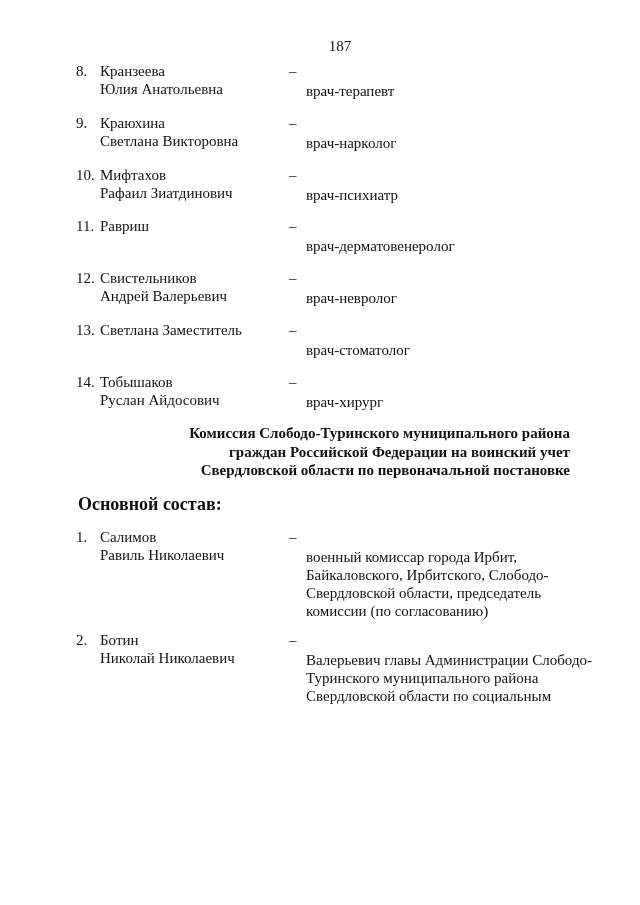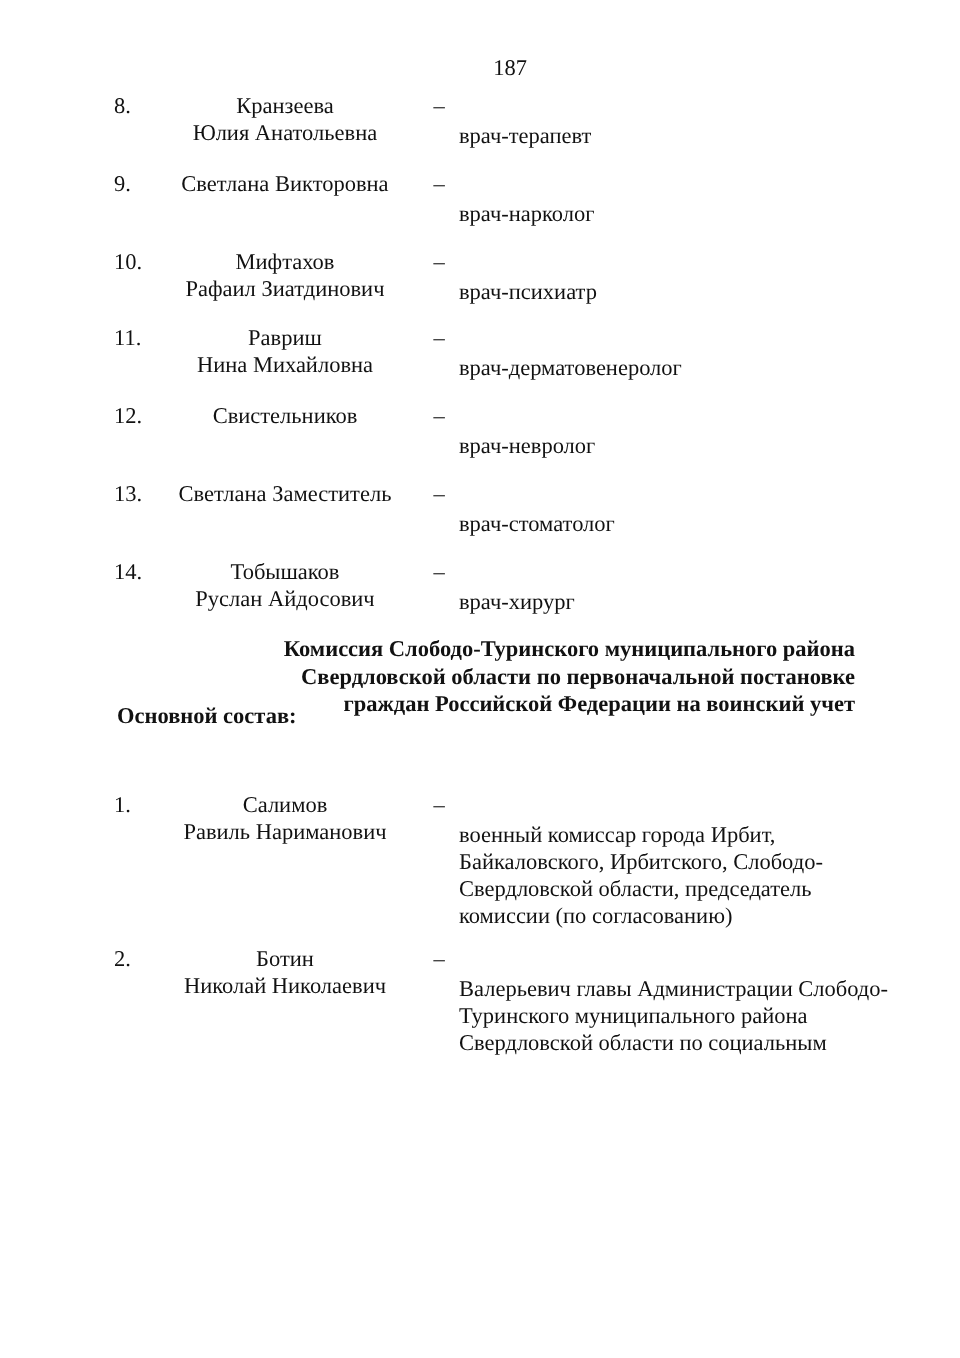--- a/index.html
+++ b/index.html
@@ -1,26 +1,26 @@
 <!DOCTYPE html>
 <html><head>
 <meta charset="utf-8">
 <style>
   html, body { margin: 0; padding: 0; background: #ffffff; }
   body { width: 640px; height: 905px; position: relative; overflow: hidden;
          font-family: "Liberation Serif", "DejaVu Serif", serif; color: #111; font-size: 15px; }
   .page-num { position: absolute; top: 38px; left: 0; width: 680px; text-align: center; font-size: 15px; }
   .entry { position: absolute; left: 0; width: 640px; line-height: 18px; }
   .num { position: absolute; left: 76px; }
-  .name { position: absolute; left: 100px; width: 180px; text-align: center; }
+  .name { position: absolute; left: 100px; width: 180px; }
   .dash { position: absolute; left: 289px; }
   .role { position: absolute; left: 306px; width: 300px; margin-top: 20px; }
   .section-title { position: absolute; top: 424px; left: 100px; width: 470px; text-align: right;
                    font-weight: bold; line-height: 18.5px; font-size: 15px; }
-  .subhead { position: absolute; top: 470px; left: 78px; font-weight: bold; font-size: 15px; }
+  .subhead { position: absolute; top: 494px; left: 78px; font-weight: bold; font-size: 18px; }
   .line { display: block; white-space: nowrap; }
 </style>
 </head>
 <body>
 
 <div class="page-num">187</div>
 
 <div class="entry" style="top:62px">
   <span class="num">8.</span>
   <span class="name">
@@ -28,20 +28,21 @@
       <span class="line">Юлия Анатольевна</span>
     </span>
   <span class="dash">–</span>
   <span class="role">
       <span class="line">врач-терапевт</span>
     </span>
 </div>
 <div class="entry" style="top:114px">
   <span class="num">9.</span>
   <span class="name">
+      <span class="line">Краюхина</span>
       <span class="line">Светлана Викторовна</span>
     </span>
   <span class="dash">–</span>
   <span class="role">
       <span class="line">врач-нарколог</span>
     </span>
 </div>
 <div class="entry" style="top:166px">
   <span class="num">10.</span>
   <span class="name">
@@ -50,31 +51,31 @@
     </span>
   <span class="dash">–</span>
   <span class="role">
       <span class="line">врач-психиатр</span>
     </span>
 </div>
 <div class="entry" style="top:217px">
   <span class="num">11.</span>
   <span class="name">
       <span class="line">Равриш</span>
-      <span class="line">Нина Михайловна</span>
     </span>
   <span class="dash">–</span>
   <span class="role">
       <span class="line">врач-дерматовенеролог</span>
     </span>
 </div>
 <div class="entry" style="top:269px">
   <span class="num">12.</span>
   <span class="name">
       <span class="line">Свистельников</span>
+      <span class="line">Андрей Валерьевич</span>
     </span>
   <span class="dash">–</span>
   <span class="role">
       <span class="line">врач-невролог</span>
     </span>
 </div>
 <div class="entry" style="top:321px">
   <span class="num">13.</span>
   <span class="name">
       <span class="line">Светлана Заместитель</span>
@@ -91,30 +92,30 @@
       <span class="line">Руслан Айдосович</span>
     </span>
   <span class="dash">–</span>
   <span class="role">
       <span class="line">врач-хирург</span>
     </span>
 </div>
 
 <div class="section-title">
   <span class="line">Комиссия Слободо-Туринского муниципального района</span>
+  <span class="line">граждан Российской Федерации на воинский учет</span>
   <span class="line">Свердловской области по первоначальной постановке</span>
-  <span class="line">граждан Российской Федерации на воинский учет</span>
 </div>
 <div class="subhead">Основной состав:</div>
 
 <div class="entry" style="top:528px">
   <span class="num">1.</span>
   <span class="name">
       <span class="line">Салимов</span>
-      <span class="line">Равиль Нариманович</span>
+      <span class="line">Равиль Николаевич</span>
     </span>
   <span class="dash">–</span>
   <span class="role">
     <span class="line">военный комиссар города Ирбит,</span>
     <span class="line">Байкаловского, Ирбитского, Слободо-</span>
     <span class="line">Свердловской области, председатель</span>
     <span class="line">комиссии (по согласованию)</span>
   </span>
 </div>
 <div class="entry" style="top:631px">

